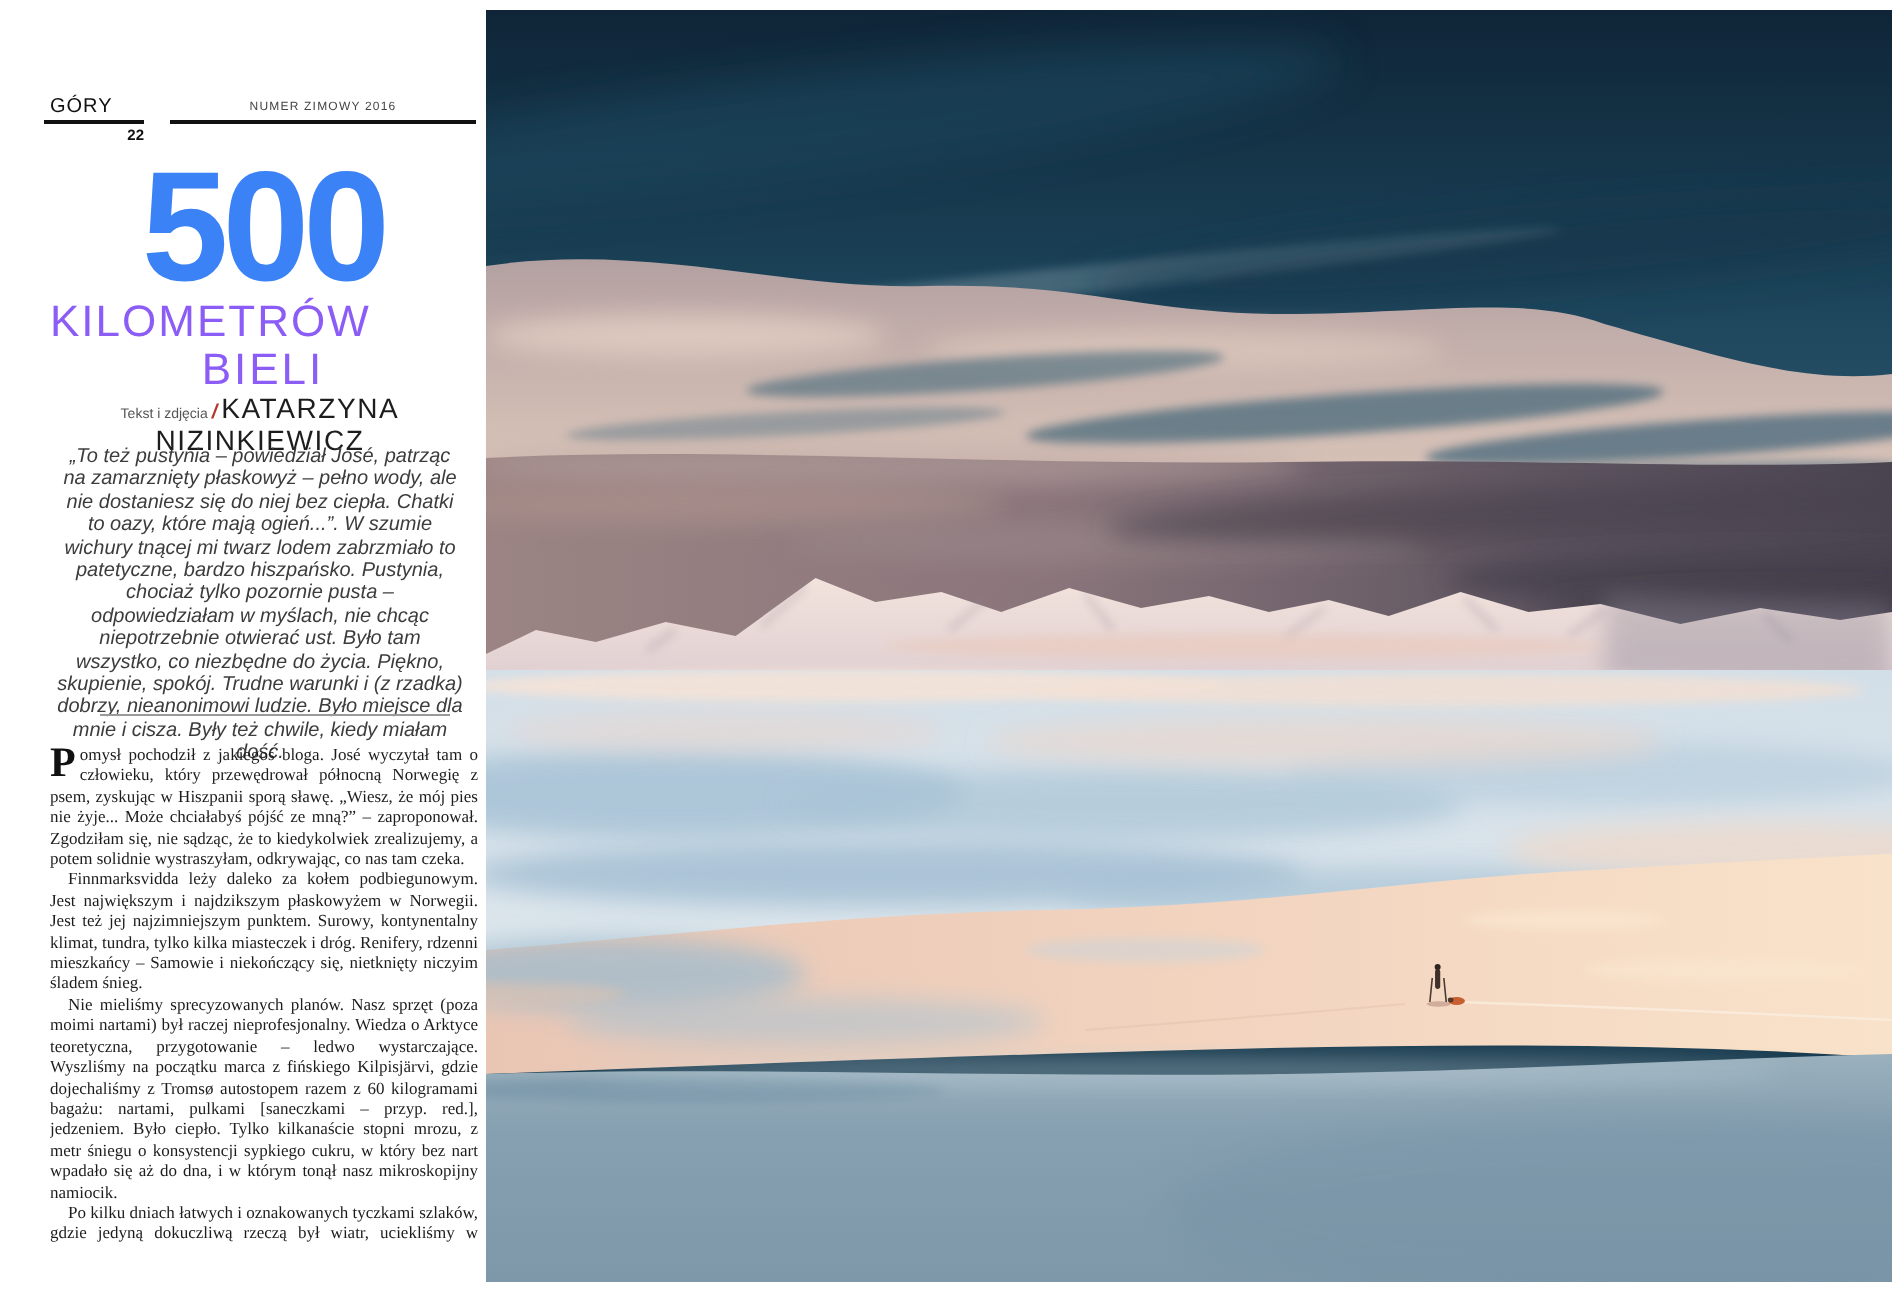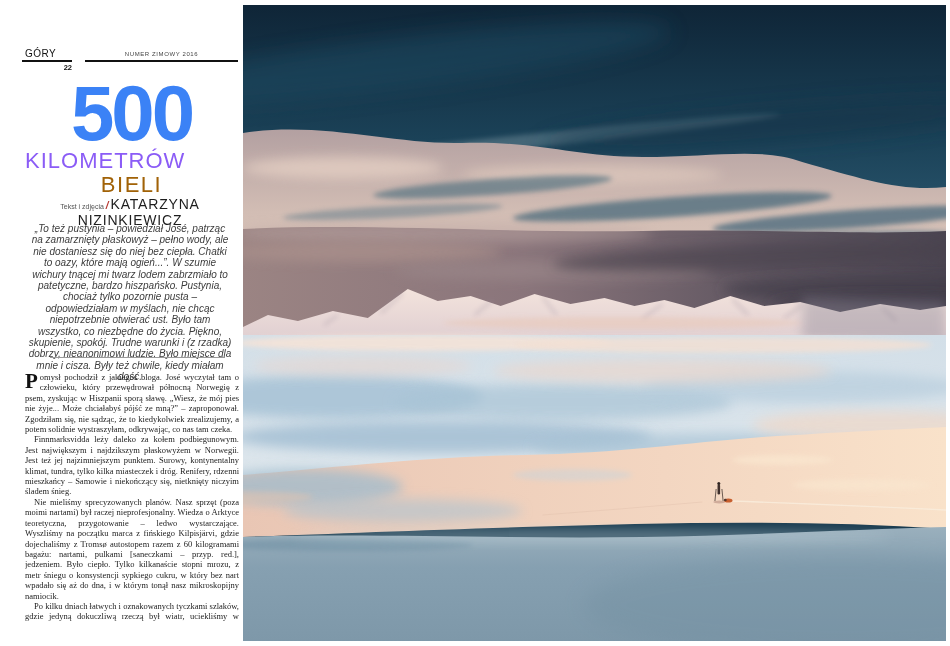--- a/index.html
+++ b/index.html
@@ -30,21 +30,21 @@
   .title-number{
     position:absolute;left:25px;top:74px;width:213px;text-align:center;
     font-size:78px;line-height:78px;font-weight:bold;letter-spacing:-3px;color:#3b82f6;
   }
   .title-line2{
     position:absolute;left:25px;top:149px;width:213px;
     font-size:22px;line-height:24px;letter-spacing:1px;color:#8b5cf6;
   }
   .title-line3{
     position:absolute;left:25px;top:173px;width:213px;text-align:center;
-    font-size:22px;line-height:24px;letter-spacing:1.5px;color:#a16207;
+    font-size:22px;line-height:24px;letter-spacing:1.5px;color:#8b5cf6;
   }
   
   .byline{
     position:absolute;left:10px;top:196px;width:240px;text-align:center;
     font-size:7px;color:#555;
   }
   .byline .slash{color:#b5342c;font-weight:bold;font-size:10px;font-style:italic;}
   .byline .author{
     font-family:Liberation Sans, sans-serif;font-size:14px;letter-spacing:.8px;color:#1d1d1d;
   }

